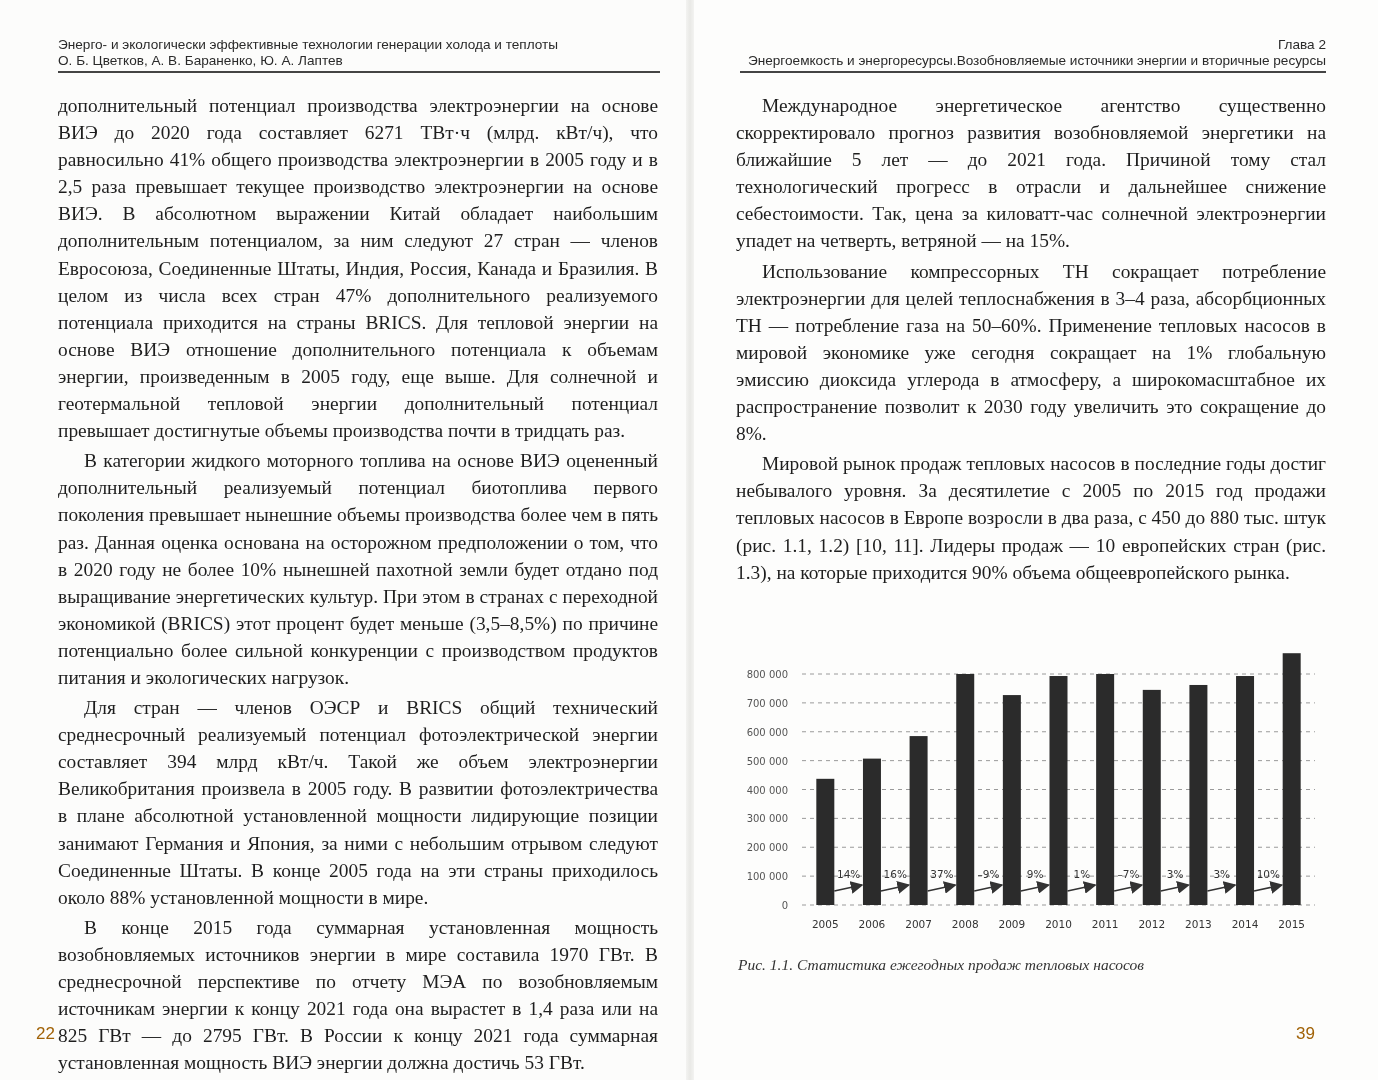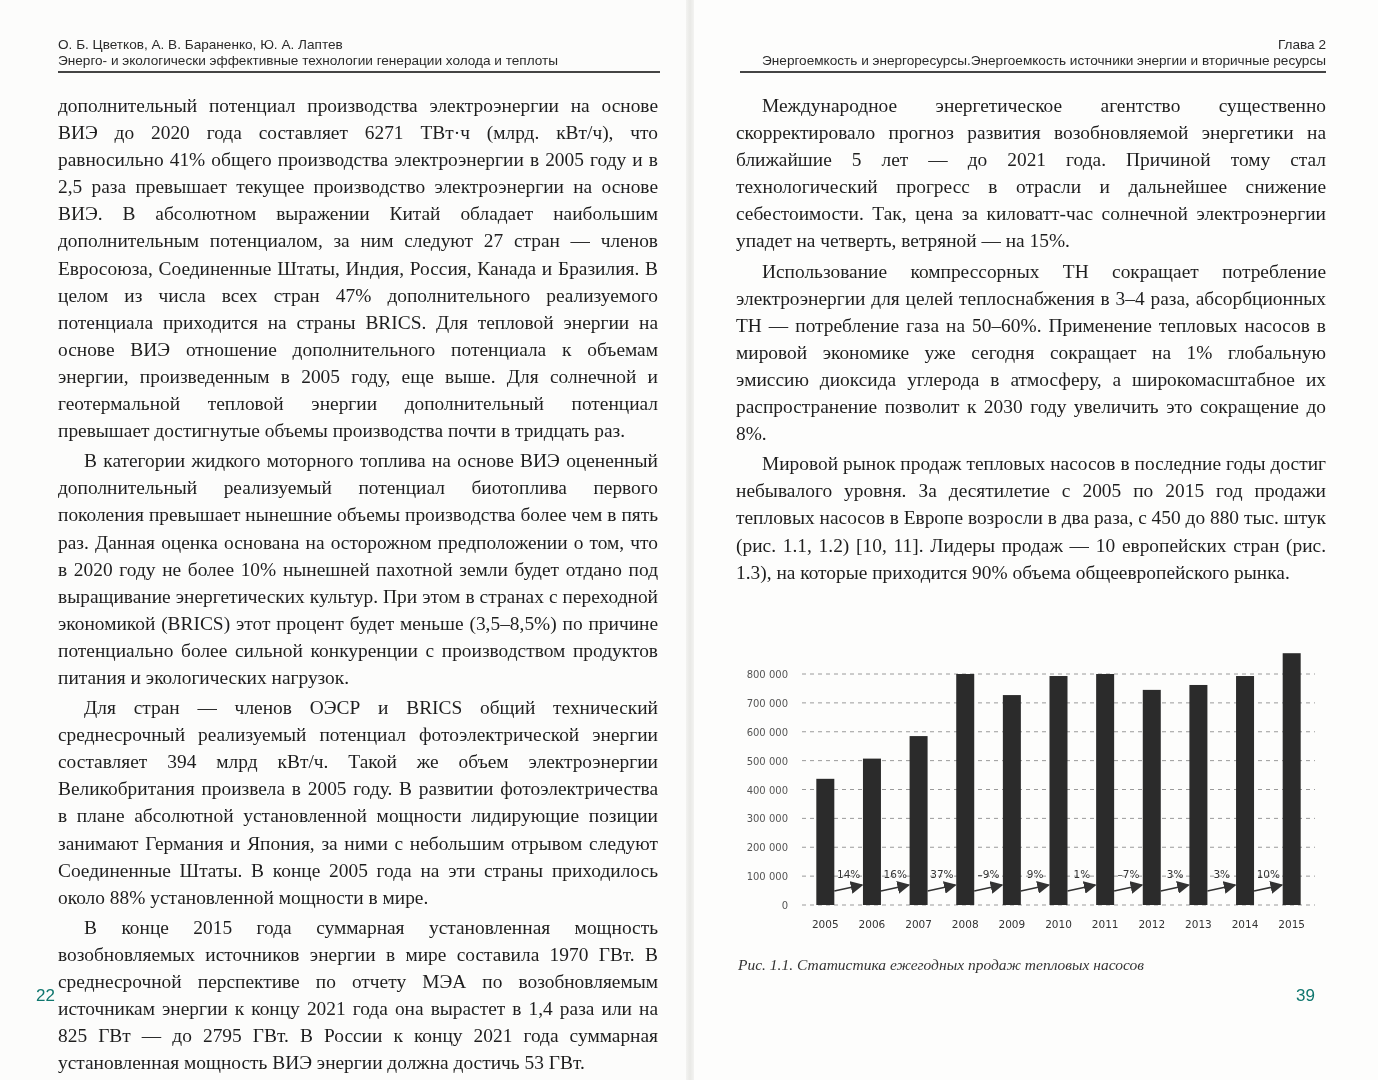--- a/index.html
+++ b/index.html
@@ -32,50 +32,50 @@
     color: #1e1e1e;
     text-align: justify;
   }
   .left-text { left: 58px; top: 92px; width: 600px; }
   .right-text { left: 736px; top: 92px; width: 590px; }
   .text-block p { margin: 0 0 3px 0; text-indent: 0; }
   .text-block p.indent { text-indent: 26px; }
   .text-block p.cont { text-indent: 0; }
 
   .page-number {
-    position: absolute; top: 986px;
-    font-family: "Liberation Sans", sans-serif; font-size: 17px; color: #0f766e;
+    position: absolute; top: 1024px;
+    font-family: "Liberation Sans", sans-serif; font-size: 17px; color: #a16207;
   }
   .left-num { left: 36px; }
   .right-num { left: 1296px; }
 
   .figure { position: absolute; left: 730px; top: 645px; width: 590px; height: 300px; }
   .caption {
     position: absolute; left: 738px; top: 955px; width: 580px; text-align: left;
     font-family: "Liberation Serif", serif; font-style: italic; font-size: 15.5px; line-height: 19px;
     color: #333;
   }
   svg text { font-family: "DejaVu Sans", sans-serif; }
 </style>
 </head>
 <body>
 
 <div class="page page-left"></div>
 <div class="page page-right"></div>
 <div class="gutter"></div>
 
 <div class="running-head left-head">
+  <div>Энерго- и экологически эффективные технологии генерации холода и теплоты</div>
   <div>О. Б. Цветков, А. В. Бараненко, Ю. А. Лаптев</div>
-  <div>Энерго- и экологически эффективные технологии генерации холода и теплоты</div>
 </div>
 <div class="head-rule left-rule"></div>
 
 <div class="running-head right-head">
   <div>Глава 2</div>
-  <div>Энергоемкость и энергоресурсы.Энергоемкость источники энергии и вторичные ресурсы</div>
+  <div>Энергоемкость и энергоресурсы.Возобновляемые источники энергии и вторичные ресурсы</div>
 </div>
 <div class="head-rule right-rule"></div>
 
 <div class="text-block left-text">
   <p class="cont">дополнительный потенциал производства электроэнергии на основе ВИЭ до 2020 года составляет 6271 ТВт·ч (млрд. кВт/ч), что равносильно 41% общего производства электроэнергии в 2005 году и в 2,5 раза превышает текущее производство электроэнергии на основе ВИЭ. В абсолютном выражении Китай обладает наибольшим дополнительным потенциалом, за ним следуют 27 стран — членов Евросоюза, Соединенные Штаты, Индия, Россия, Канада и Бразилия. В целом из числа всех стран 47% дополнительного реализуемого потенциала приходится на страны BRICS. Для тепловой энергии на основе ВИЭ отношение дополнительного потенциала к объемам энергии, произведенным в 2005 году, еще выше. Для солнечной и геотермальной тепловой энергии дополнительный потенциал превышает достигнутые объемы производства почти в тридцать раз.</p>
   <p class="indent">В категории жидкого моторного топлива на основе ВИЭ оцененный дополнительный реализуемый потенциал биотоплива первого поколения превышает нынешние объемы производства более чем в пять раз. Данная оценка основана на осторожном предположении о том, что в 2020 году не более 10% нынешней пахотной земли будет отдано под выращивание энергетических культур. При этом в странах с переходной экономикой (BRICS) этот процент будет меньше (3,5–8,5%) по причине потенциально более сильной конкуренции с производством продуктов питания и экологических нагрузок.</p>
   <p class="indent">Для стран — членов ОЭСР и BRICS общий технический среднесрочный реализуемый потенциал фотоэлектрической энергии составляет 394 млрд кВт/ч. Такой же объем электроэнергии Великобритания произвела в 2005 году. В развитии фотоэлектричества в плане абсолютной установленной мощности лидирующие позиции занимают Германия и Япония, за ними с небольшим отрывом следуют Соединенные Штаты. В конце 2005 года на эти страны приходилось около 88% установленной мощности в мире.</p>
   <p class="indent">В конце 2015 года суммарная установленная мощность возобновляемых источников энергии в мире составила 1970 ГВт. В среднесрочной перспективе по отчету МЭА по возобновляемым источникам энергии к концу 2021 года она вырастет в 1,4 раза или на 825 ГВт — до 2795 ГВт. В России к концу 2021 года суммарная установленная мощность ВИЭ энергии должна достичь 53 ГВт.</p>
 </div>
 

